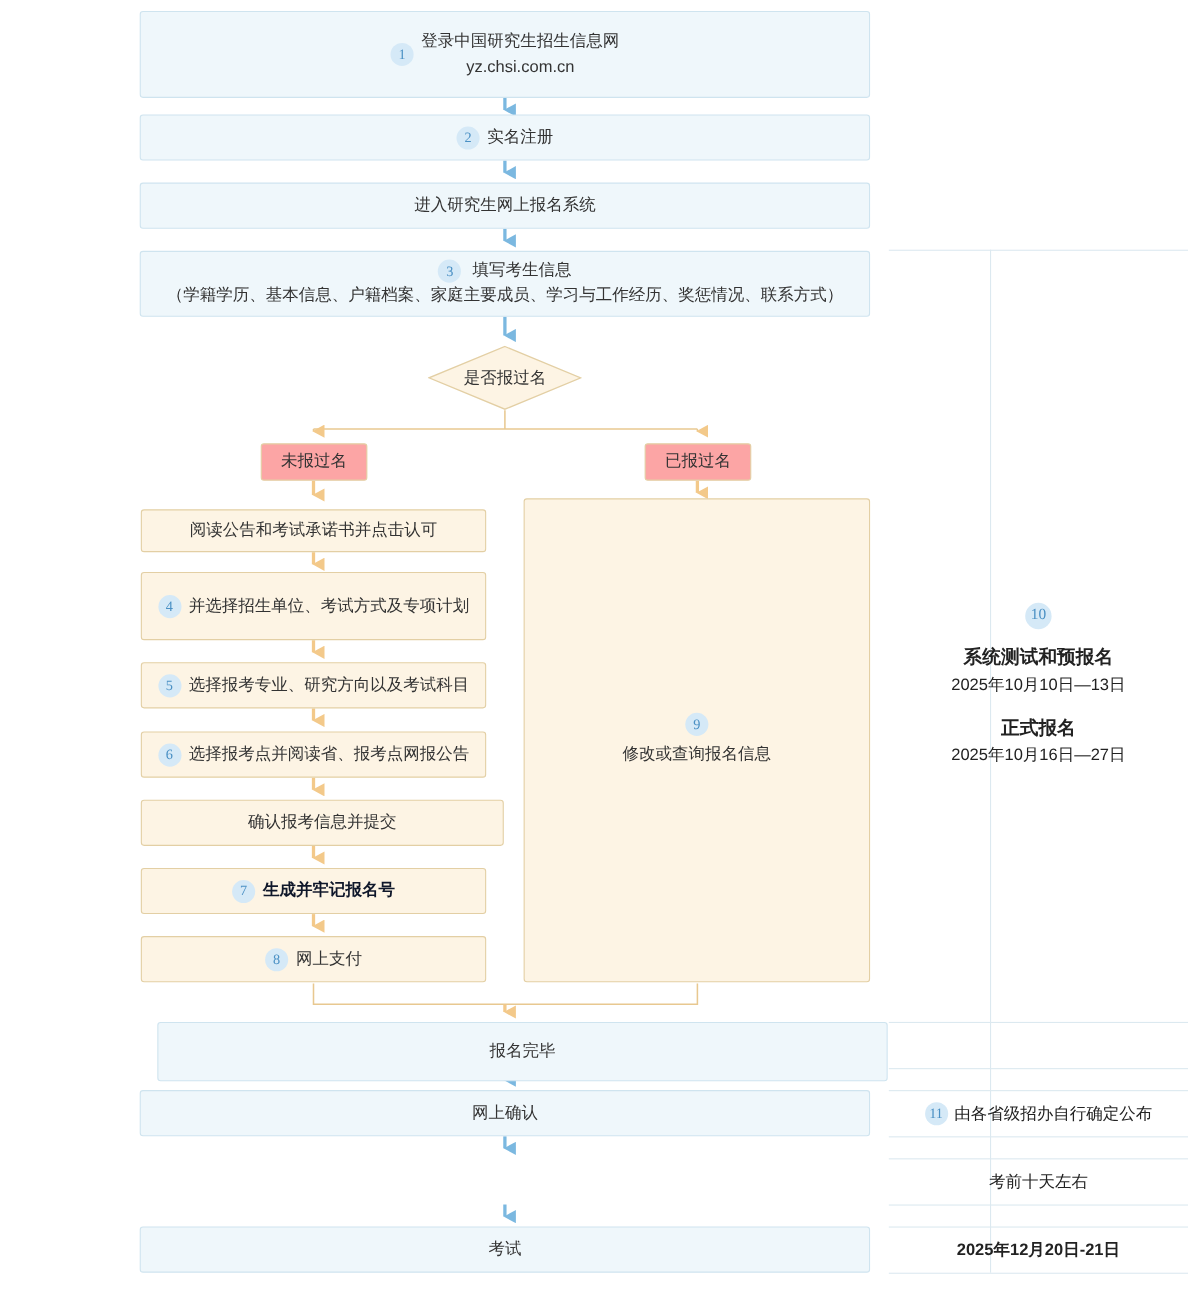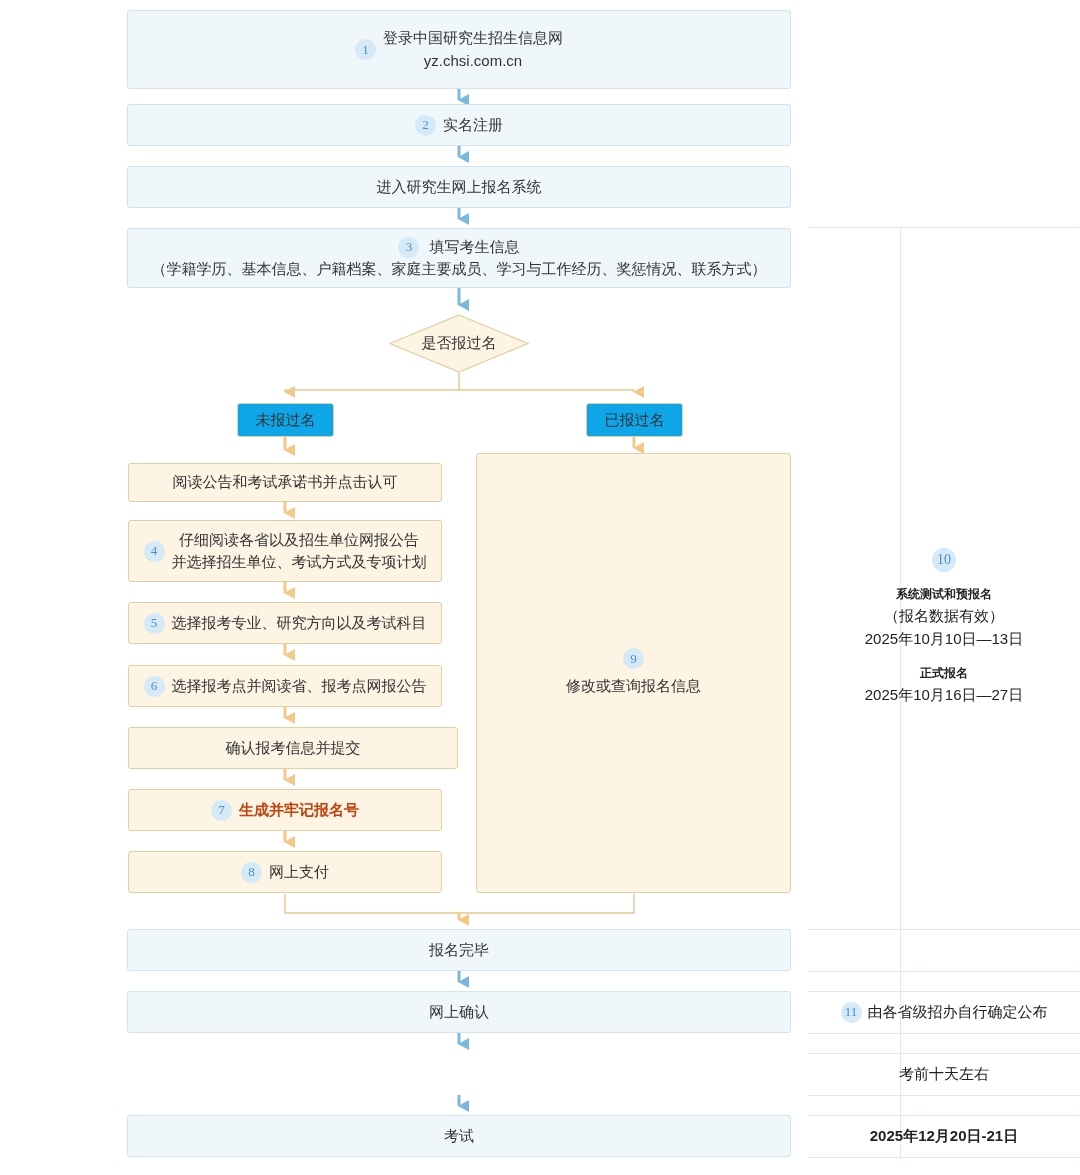--- a/index.html
+++ b/index.html
@@ -36,21 +36,21 @@
     color: #333333;
     font-size: 15px;
   }
   .box-orange {
     background: #fdf4e4;
     border: 1px solid #e3cfa4;
     color: #333333;
     font-size: 15px;
   }
   .box-orange-small {
-    background: #0ea5e9;
+    background: #fca5a5;
     border: 1px solid #e3cfa4;
     color: #333333;
     font-size: 15px;
   }
 
   .box-inner {
     display: flex;
     align-items: center;
     justify-content: center;
     gap: 7px;
@@ -78,21 +78,21 @@
     vertical-align: middle;
   }
   .badge-lg {
     width: 24px;
     height: 24px;
     font-size: 14px;
     margin-top: 33px;
   }
 
   .red-bold {
-    color: #c2410c;
+    color: #0f172a;
     font-weight: bold;
   }
 
   
   .diamond-wrap {
     position: absolute;
     display: flex;
     align-items: center;
     justify-content: center;
   }
@@ -119,21 +119,21 @@
   
   .panel-text {
     position: absolute;
     text-align: center;
     font-size: 15px;
     color: #222222;
     line-height: 1.55;
   }
   .panel-title {
     font-weight: bold;
-    font-size: 12px;
+    font-size: 17px;
   }
   .panel-row {
     position: absolute;
     display: flex;
     align-items: center;
     justify-content: center;
     font-size: 15px;
     color: #222222;
     gap: 6px;
   }
@@ -243,21 +243,20 @@
   <div class="box box-orange" style="left:128px; top:463px; width:314px; height:39px;">
     <div class="box-inner">
       <span>阅读公告和考试承诺书并点击认可</span>
     </div>
   </div>
 
   <div class="box box-orange" style="left:128px; top:520px; width:314px; height:62px;">
     <div class="box-inner">
       <span class="badge">4</span>
       <span class="box-lines">
-        <span class="line1">仔细阅读各省以及招生单位网报公告</span>
         <span class="line2">并选择招生单位、考试方式及专项计划</span>
       </span>
     </div>
   </div>
 
   <div class="box box-orange" style="left:128px; top:602px; width:314px; height:42px;">
     <div class="box-inner">
       <span class="badge">5</span>
       <span>选择报考专业、研究方向以及考试科目</span>
     </div>
@@ -288,21 +287,21 @@
       <span class="badge">8</span>
       <span>网上支付</span>
     </div>
   </div>
 
   <div class="box box-orange" style="left:476px; top:453px; width:315px; height:440px; flex-direction:column; justify-content:center;">
     <span class="badge" style="margin-bottom:6px;">9</span>
     <span>修改或查询报名信息</span>
   </div>
 
-  <div class="box box-blue" style="left:127px; top:929px; width:664px; height:42px;text-align:center;">
+  <div class="box box-blue" style="left:143px; top:929px; width:664px; height:54px;text-align:center;">
     <div class="box-inner">
       <span>报名完毕</span>
     </div>
   </div>
 
   <div class="box box-blue" style="left:127px; top:991px; width:664px; height:42px;">
     <div class="box-inner">
       <span>网上确认</span>
     </div>
   </div>
@@ -321,21 +320,20 @@
   <div class="hline" style="left:808px; top:1033px; width:272px;"></div>
   <div class="hline" style="left:808px; top:1053px; width:272px;"></div>
   <div class="hline" style="left:808px; top:1095px; width:272px;"></div>
   <div class="hline" style="left:808px; top:1115px; width:272px;"></div>
   <div class="hline" style="left:808px; top:1157px; width:272px;"></div>
   <div class="vline" style="left:900px; top:227px; height:930px;"></div>
 
   <div class="panel-text" style="left:808px; top:515px; width:272px;">
     <span class="badge badge-lg">10</span>
     <div class="panel-title" style="margin-top:13px;">系统测试和预报名</div>
-    <div>（报名数据有效）</div>
     <div>2025年10月10日—13日</div>
     <div class="panel-title" style="margin-top:14px;">正式报名</div>
     <div>2025年10月16日—27日</div>
   </div>
 
   <div class="panel-row" style="left:808px; top:991px; width:272px; height:42px;">
     <span class="badge">11</span>
     <span>由各省级招办自行确定公布</span>
   </div>
 

